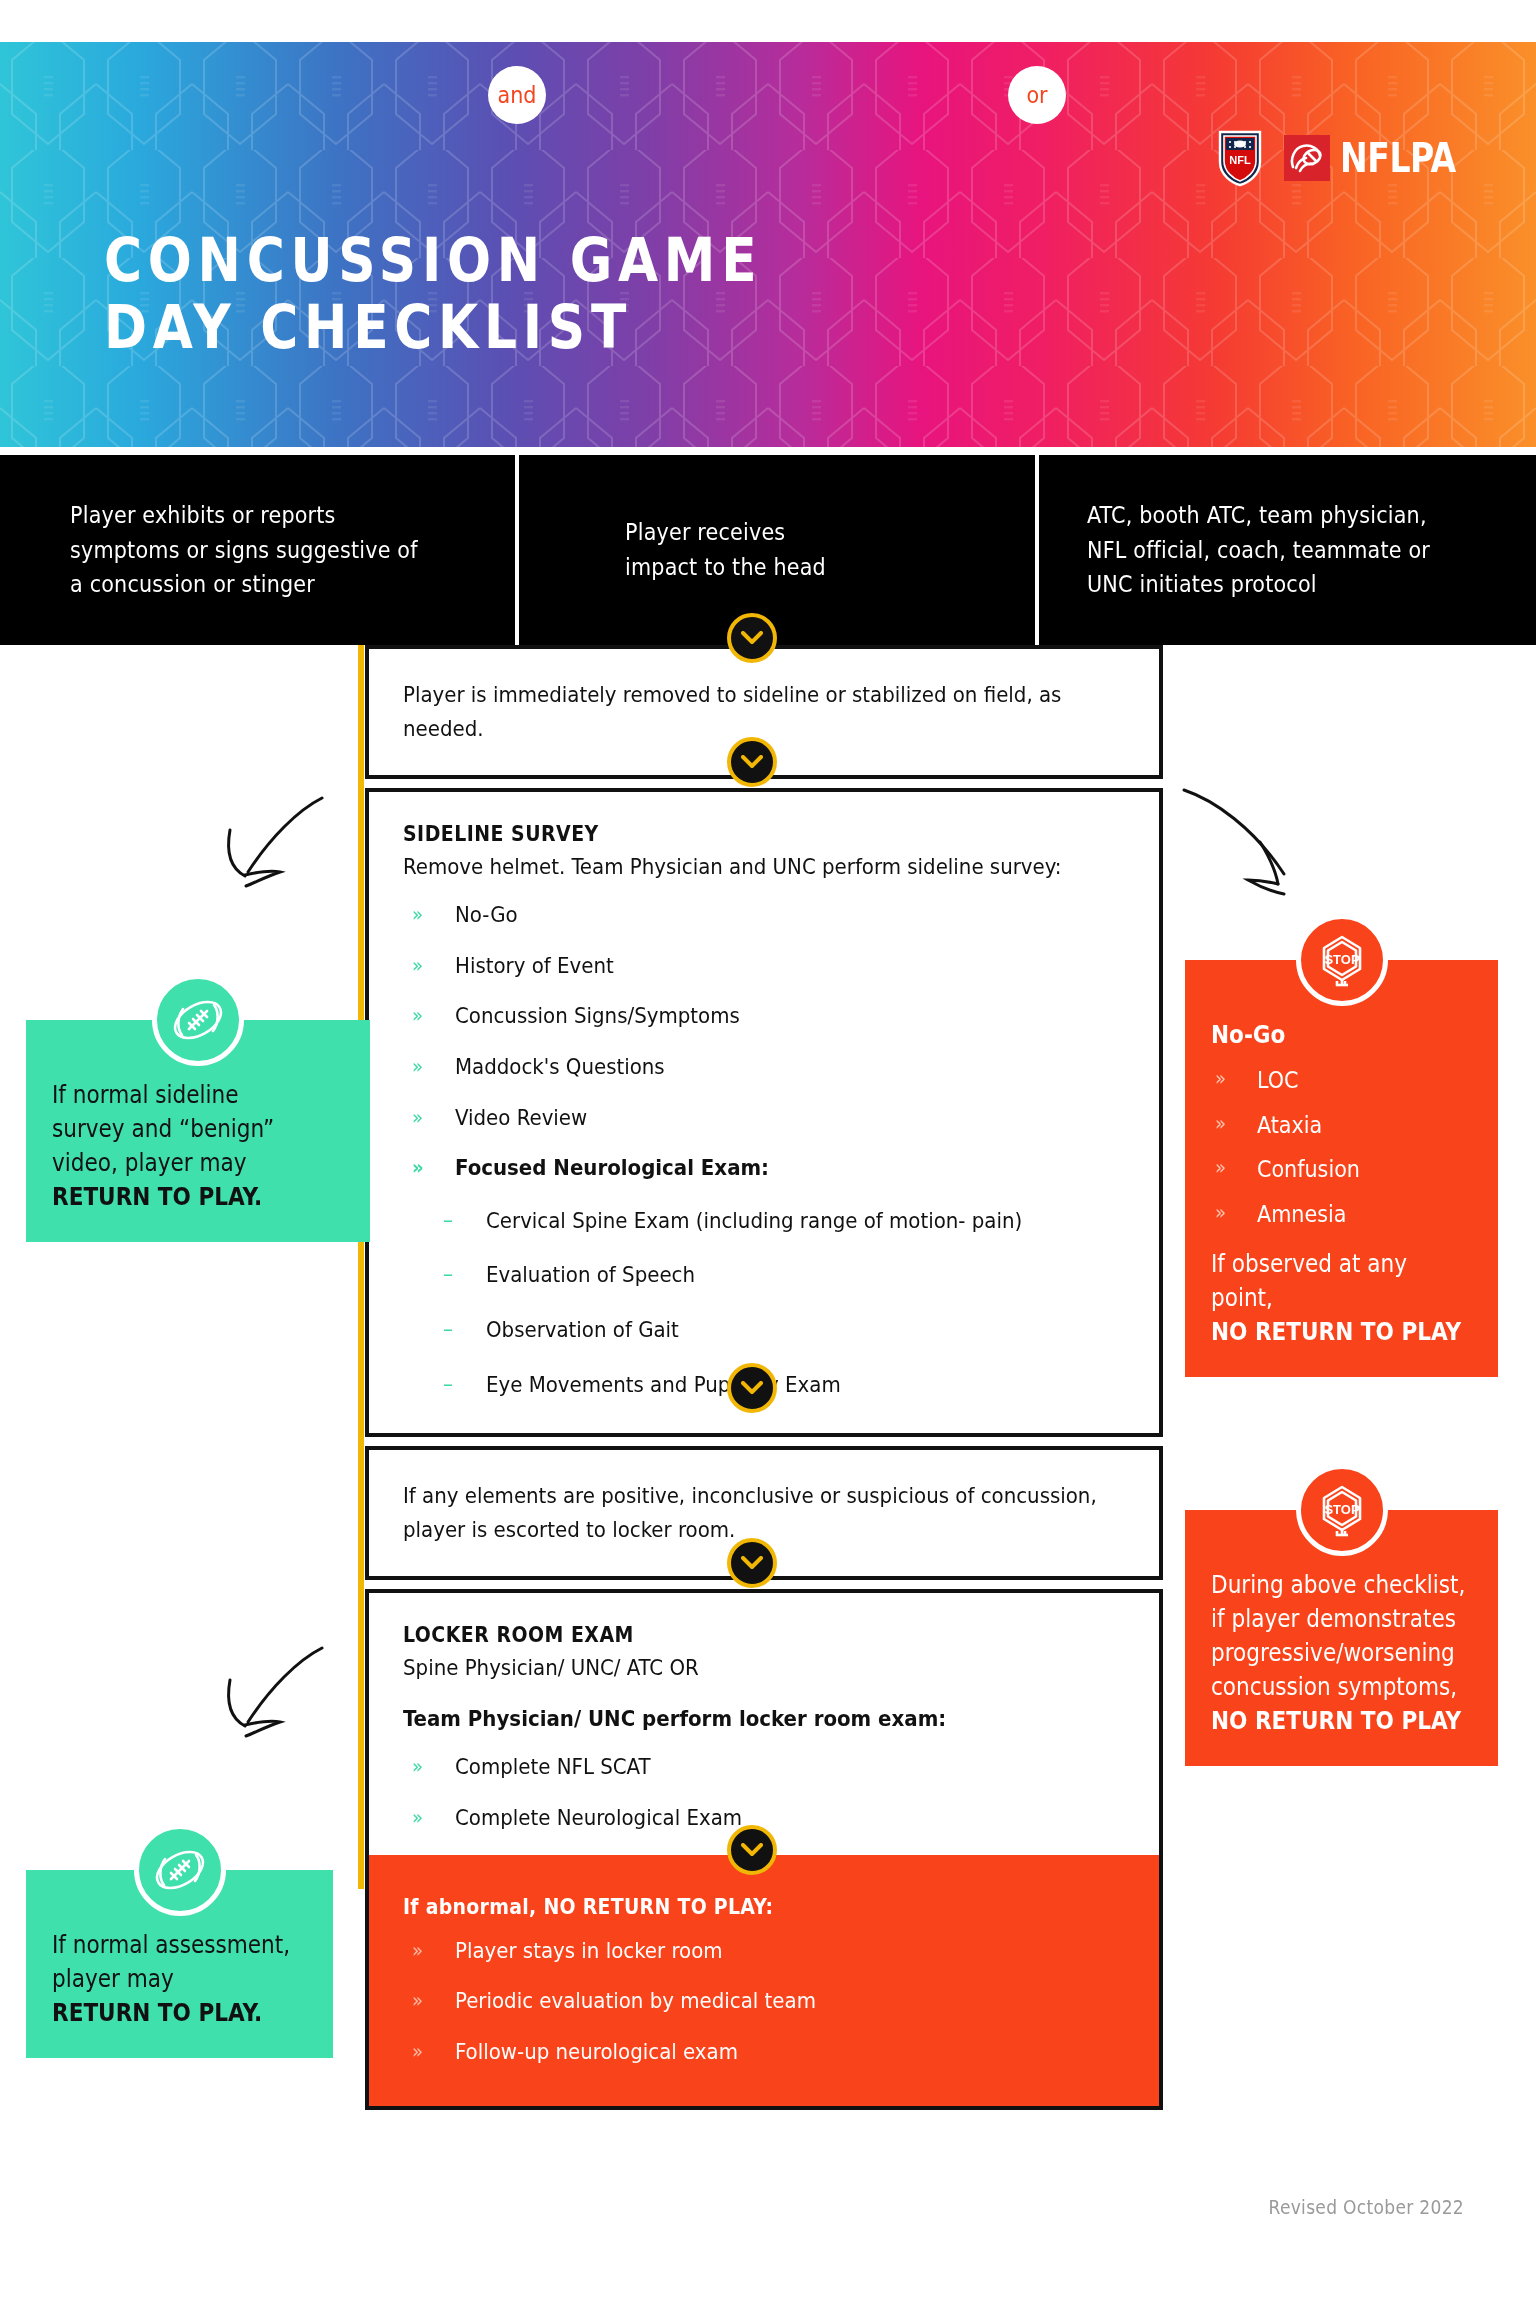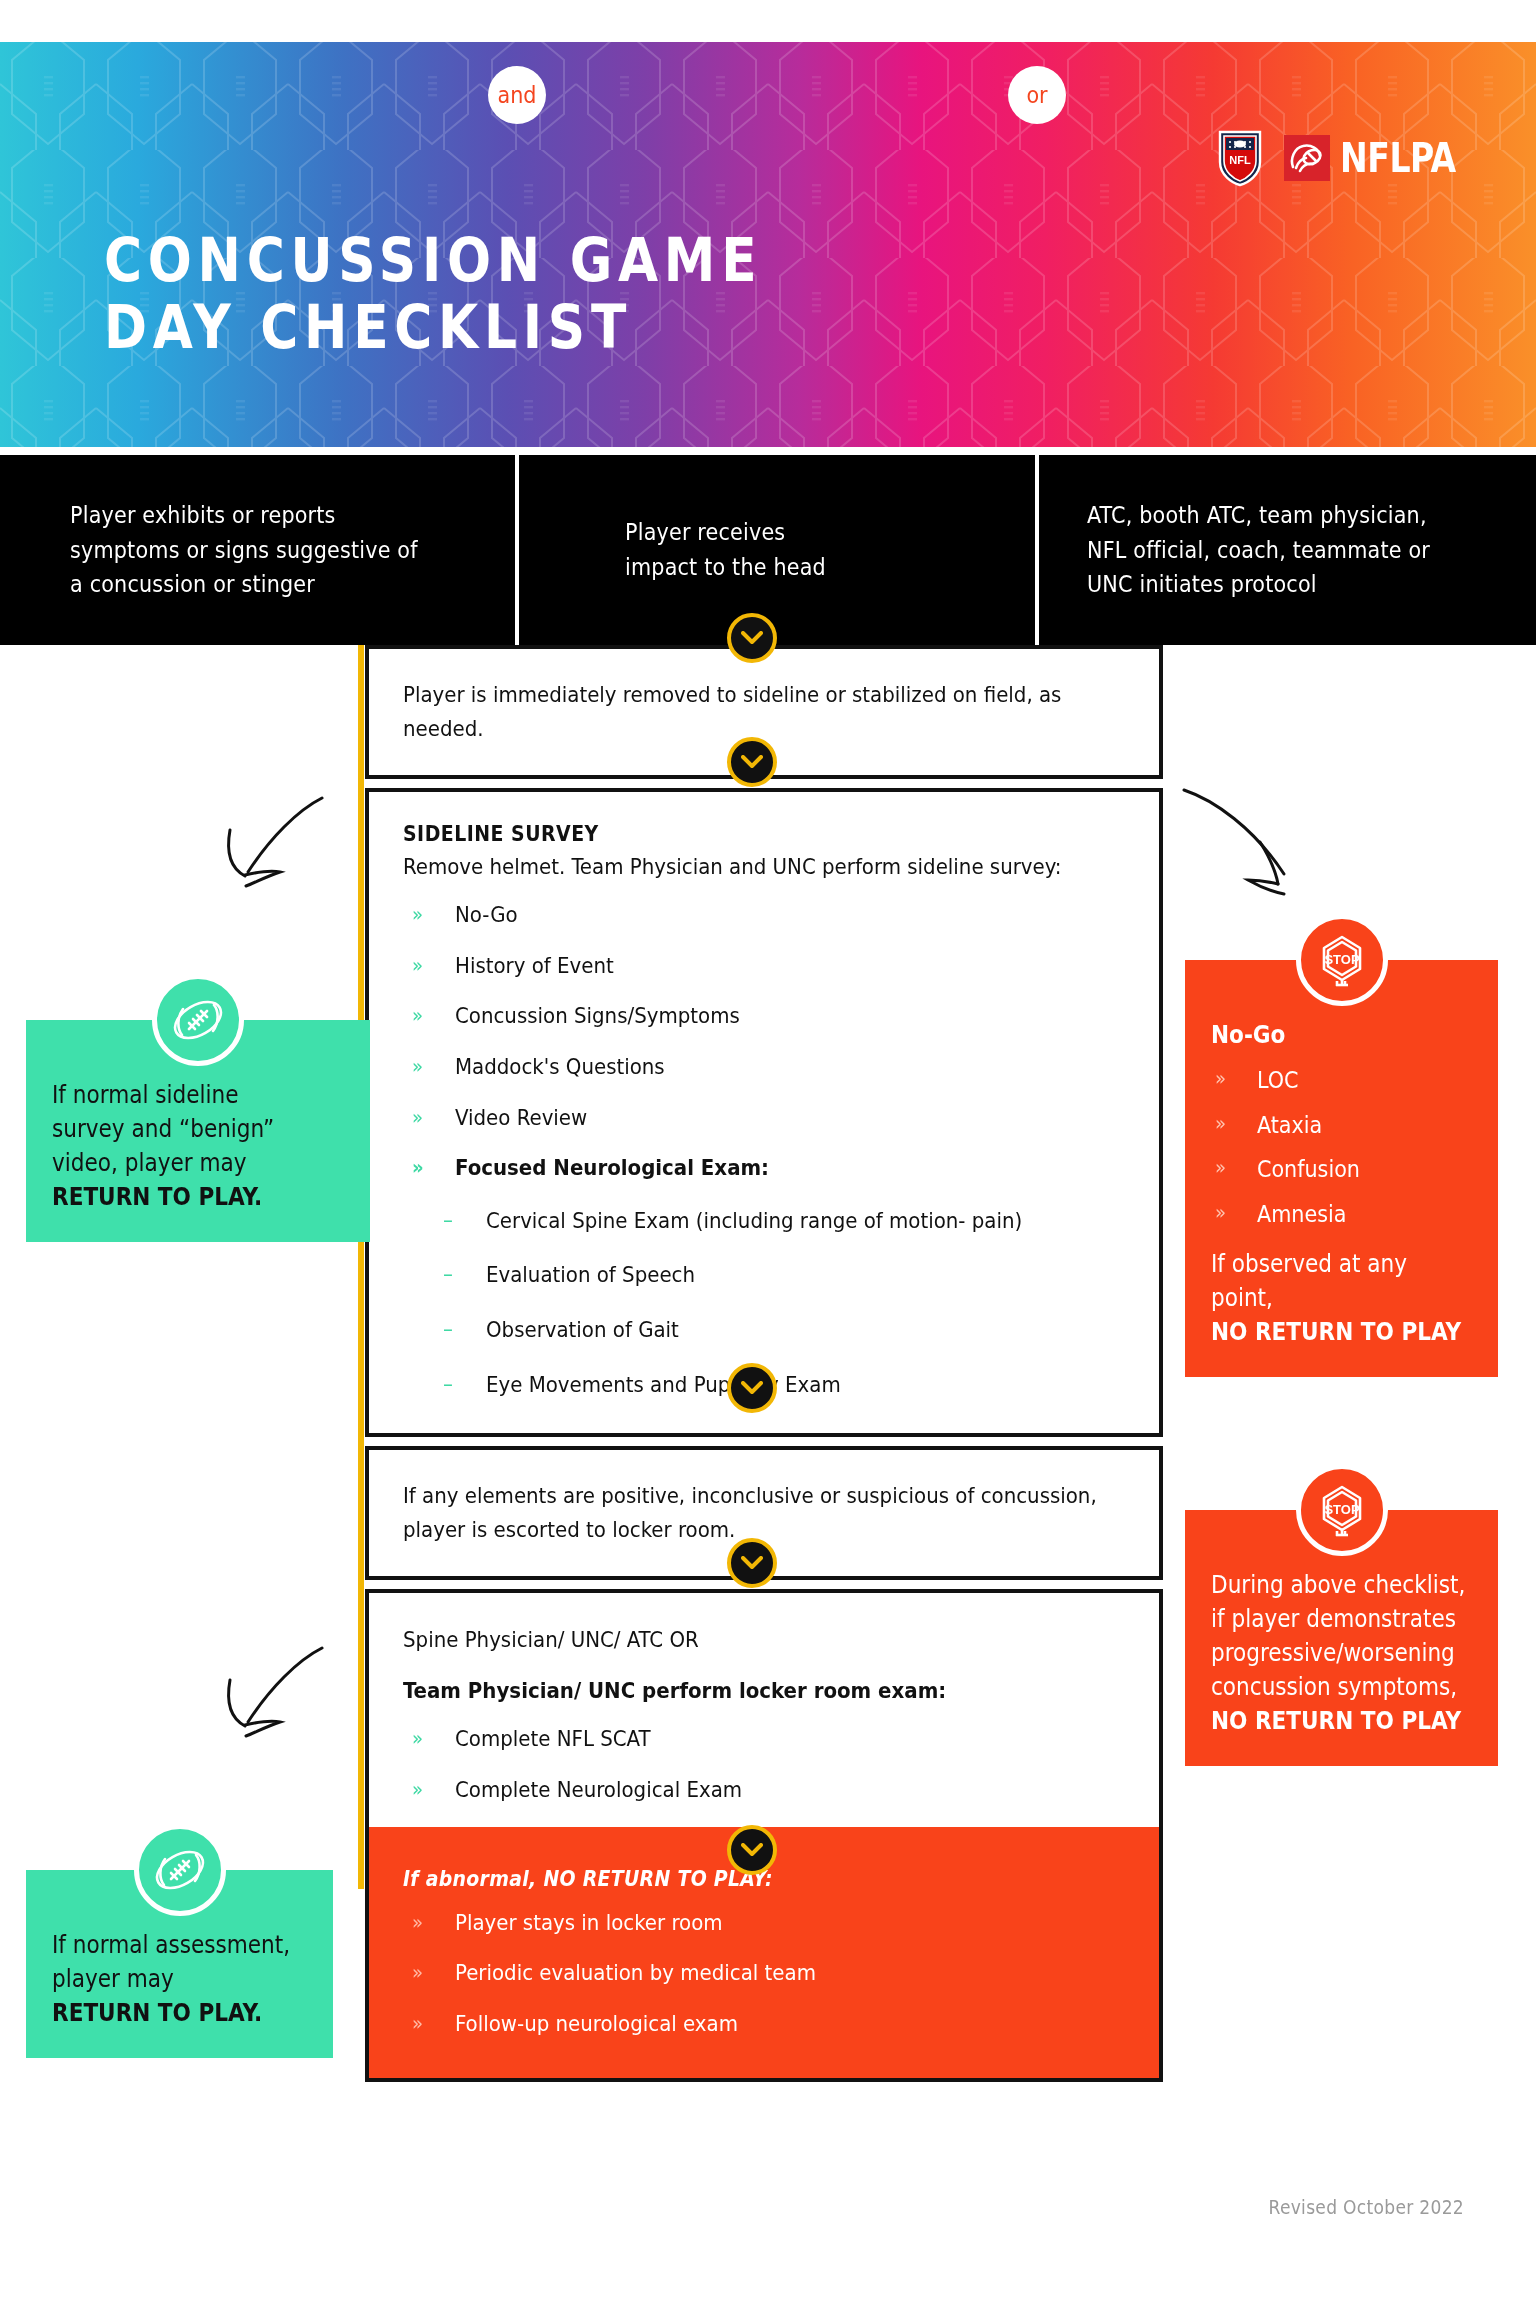--- a/index.html
+++ b/index.html
@@ -209,21 +209,20 @@
     background: #f9431a;
     margin: 0 -34px -34px -34px;
     padding: 40px 34px 40px 34px;
   }
   .red-head {
     font-family: "Liberation Sans Narrow", "DejaVu Sans Condensed", "Liberation Sans", sans-serif;
     font-weight: 700;
     font-size: 21px;
     color: #ffffff;
     letter-spacing: 0.3px;
-    font-style: italic;
   }
   .red-panel ul.bl li { color: #ffffff; }
   .red-panel ul.bl li .chev { color: #ffb9a4; }
 
   
   .chev-badge {
     position: absolute;
     width: 50px; height: 50px;
     border-radius: 50%;
     background: #111111;
@@ -402,20 +401,21 @@
       <li><span class="dash">–</span><span>Eye Movements and Pupillary Exam</span></li>
     </ul>
   </div>
 
   <div class="flow-box">
     <div class="fb-simple" style="white-space:pre-line">If any elements are positive, inconclusive or suspicious of concussion,
 player is escorted to locker room.</div>
   </div>
 
   <div class="flow-box fb-pad">
+    <div class="sec-title">LOCKER ROOM EXAM</div>
     <div class="sec-sub">Spine Physician/ UNC/ ATC OR</div>
     <div class="sec-gap"></div>
     <div class="sec-sub bold">Team Physician/ UNC perform locker room exam:</div>
 
     <ul class="bl">
       <li><span class="chev">»</span><span>Complete NFL SCAT</span></li>
       <li><span class="chev">»</span><span>Complete Neurological Exam</span></li>
     </ul>
 
     <div style="height:22px"></div>

